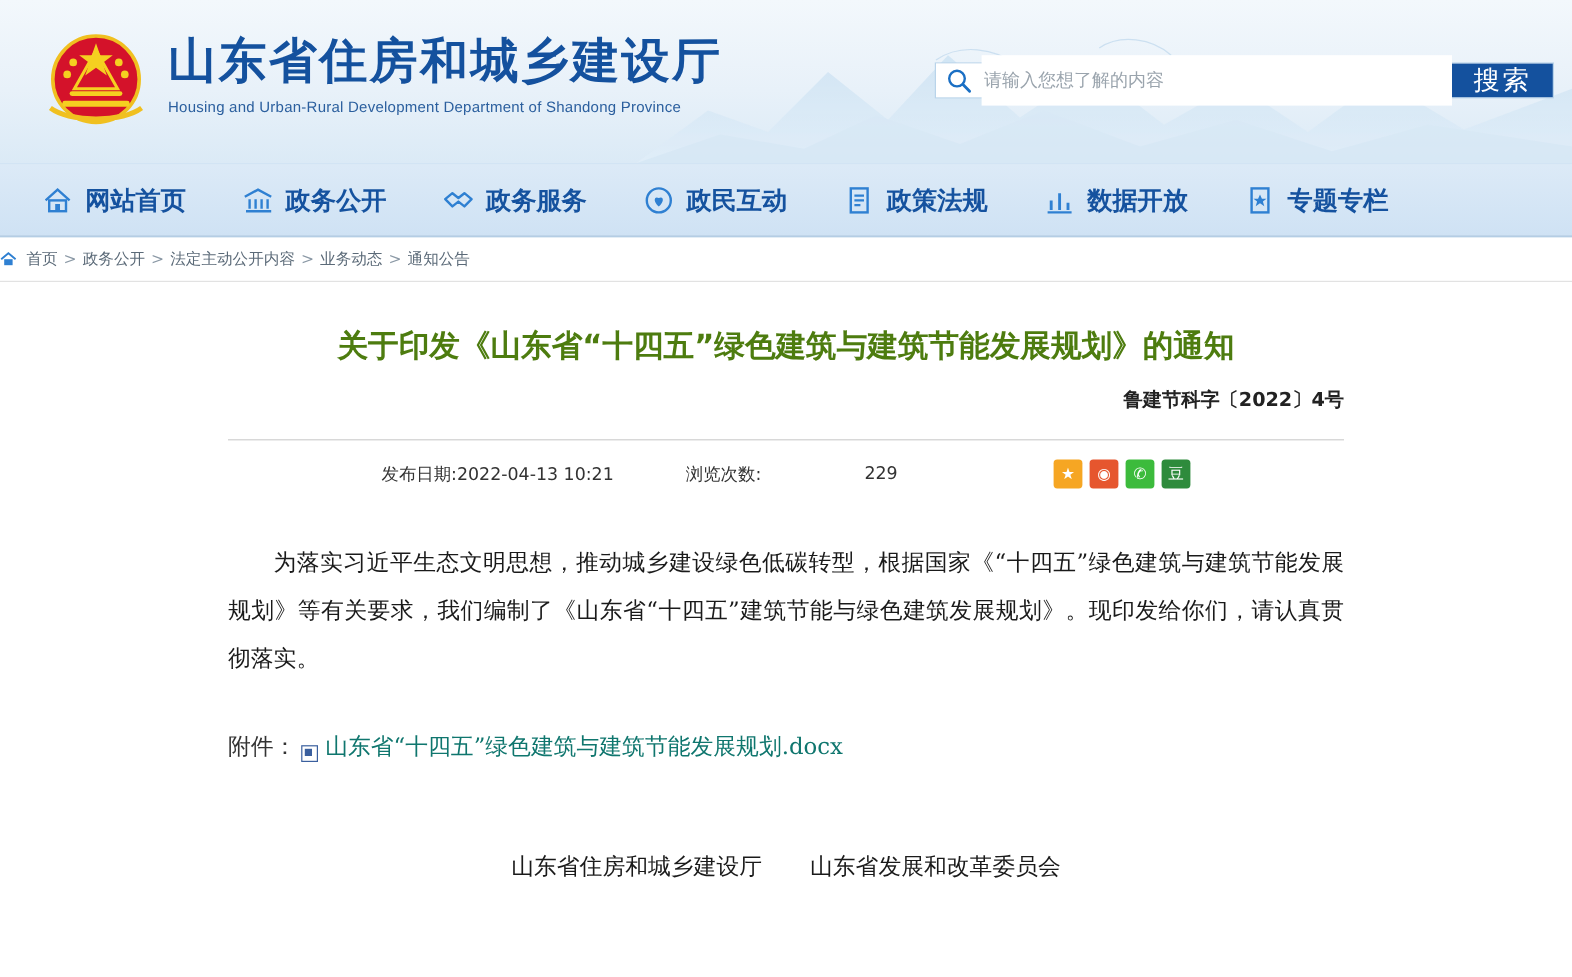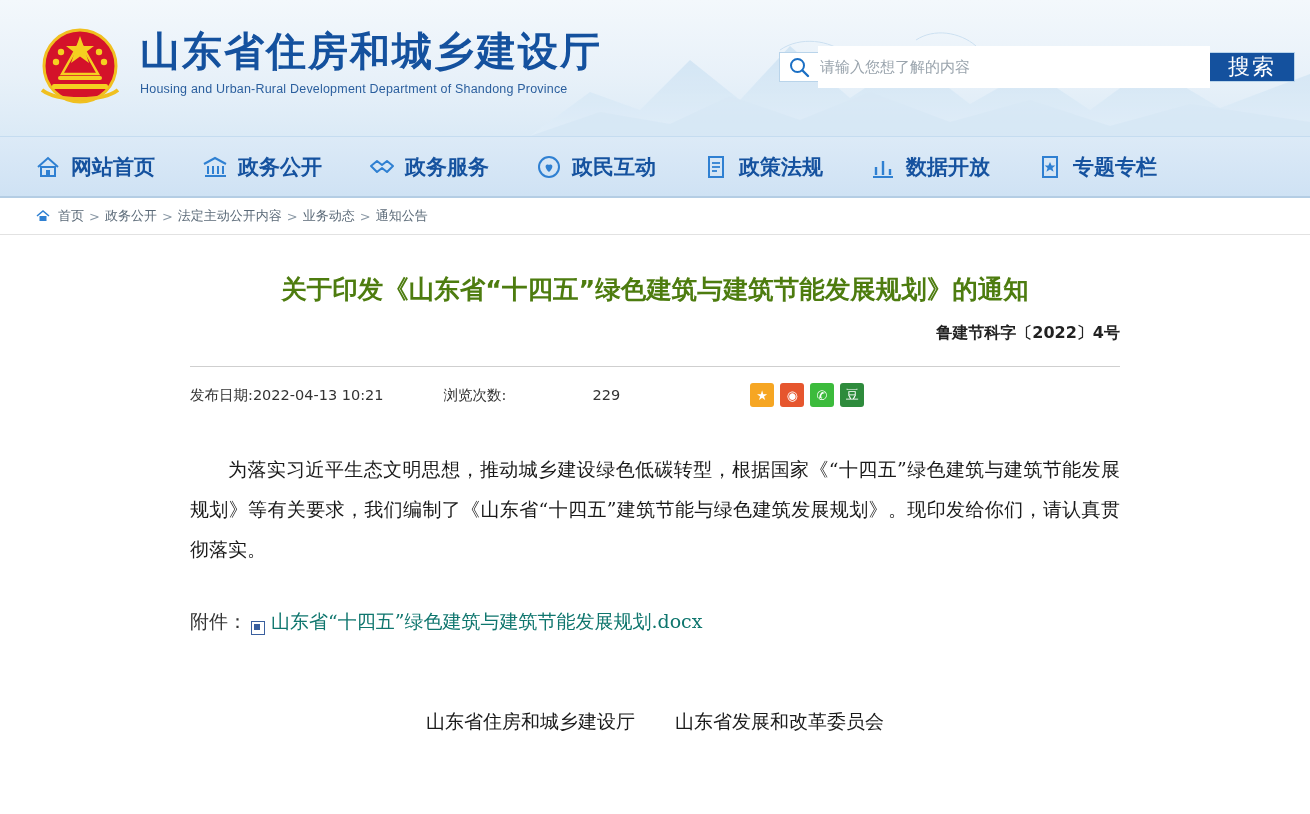--- a/index.html
+++ b/index.html
@@ -129,21 +129,20 @@
     font-weight: bold;
     font-family: "DejaVu Sans", "Liberation Sans", sans-serif;
   }
   .nav-ico { width: 28px; height: 28px; display:block; }
 
   
   .crumb {
     height: 36px;
     display: flex;
     align-items: center;
-    padding-left: 36px;
     font-size: 13px;
     color: #5b6a78;
     background: #fff;
     border-bottom: 1px solid #e2e2e2;
     gap: 3px;
     font-family: "DejaVu Sans", "Liberation Sans", sans-serif;
   }
   .crumb .home-ico { margin-right: 5px; display: flex; }
   .crumb a { color: #5b6a78; text-decoration: none; }
   .crumb .sep { color: #8a98a5; margin: 0 2px; }
@@ -171,21 +170,21 @@
     font-family: "DejaVu Sans", "Liberation Sans", sans-serif;
     font-weight: bold;
   }
   .meta-rule {
     border-top: 1px solid #cfcfcf;
     margin-top: 22px;
   }
   .meta {
     display: flex;
     align-items: center;
-    justify-content: flex-start;
+    justify-content: center;
     gap: 60px;
     height: 56px;
     font-size: 14.5px;
     color: #333;
     font-family: "DejaVu Sans", "Liberation Sans", sans-serif;
   }
   .meta .views-count { margin-left: 26px; }
   .share {
     display: flex;
     gap: 6px;

